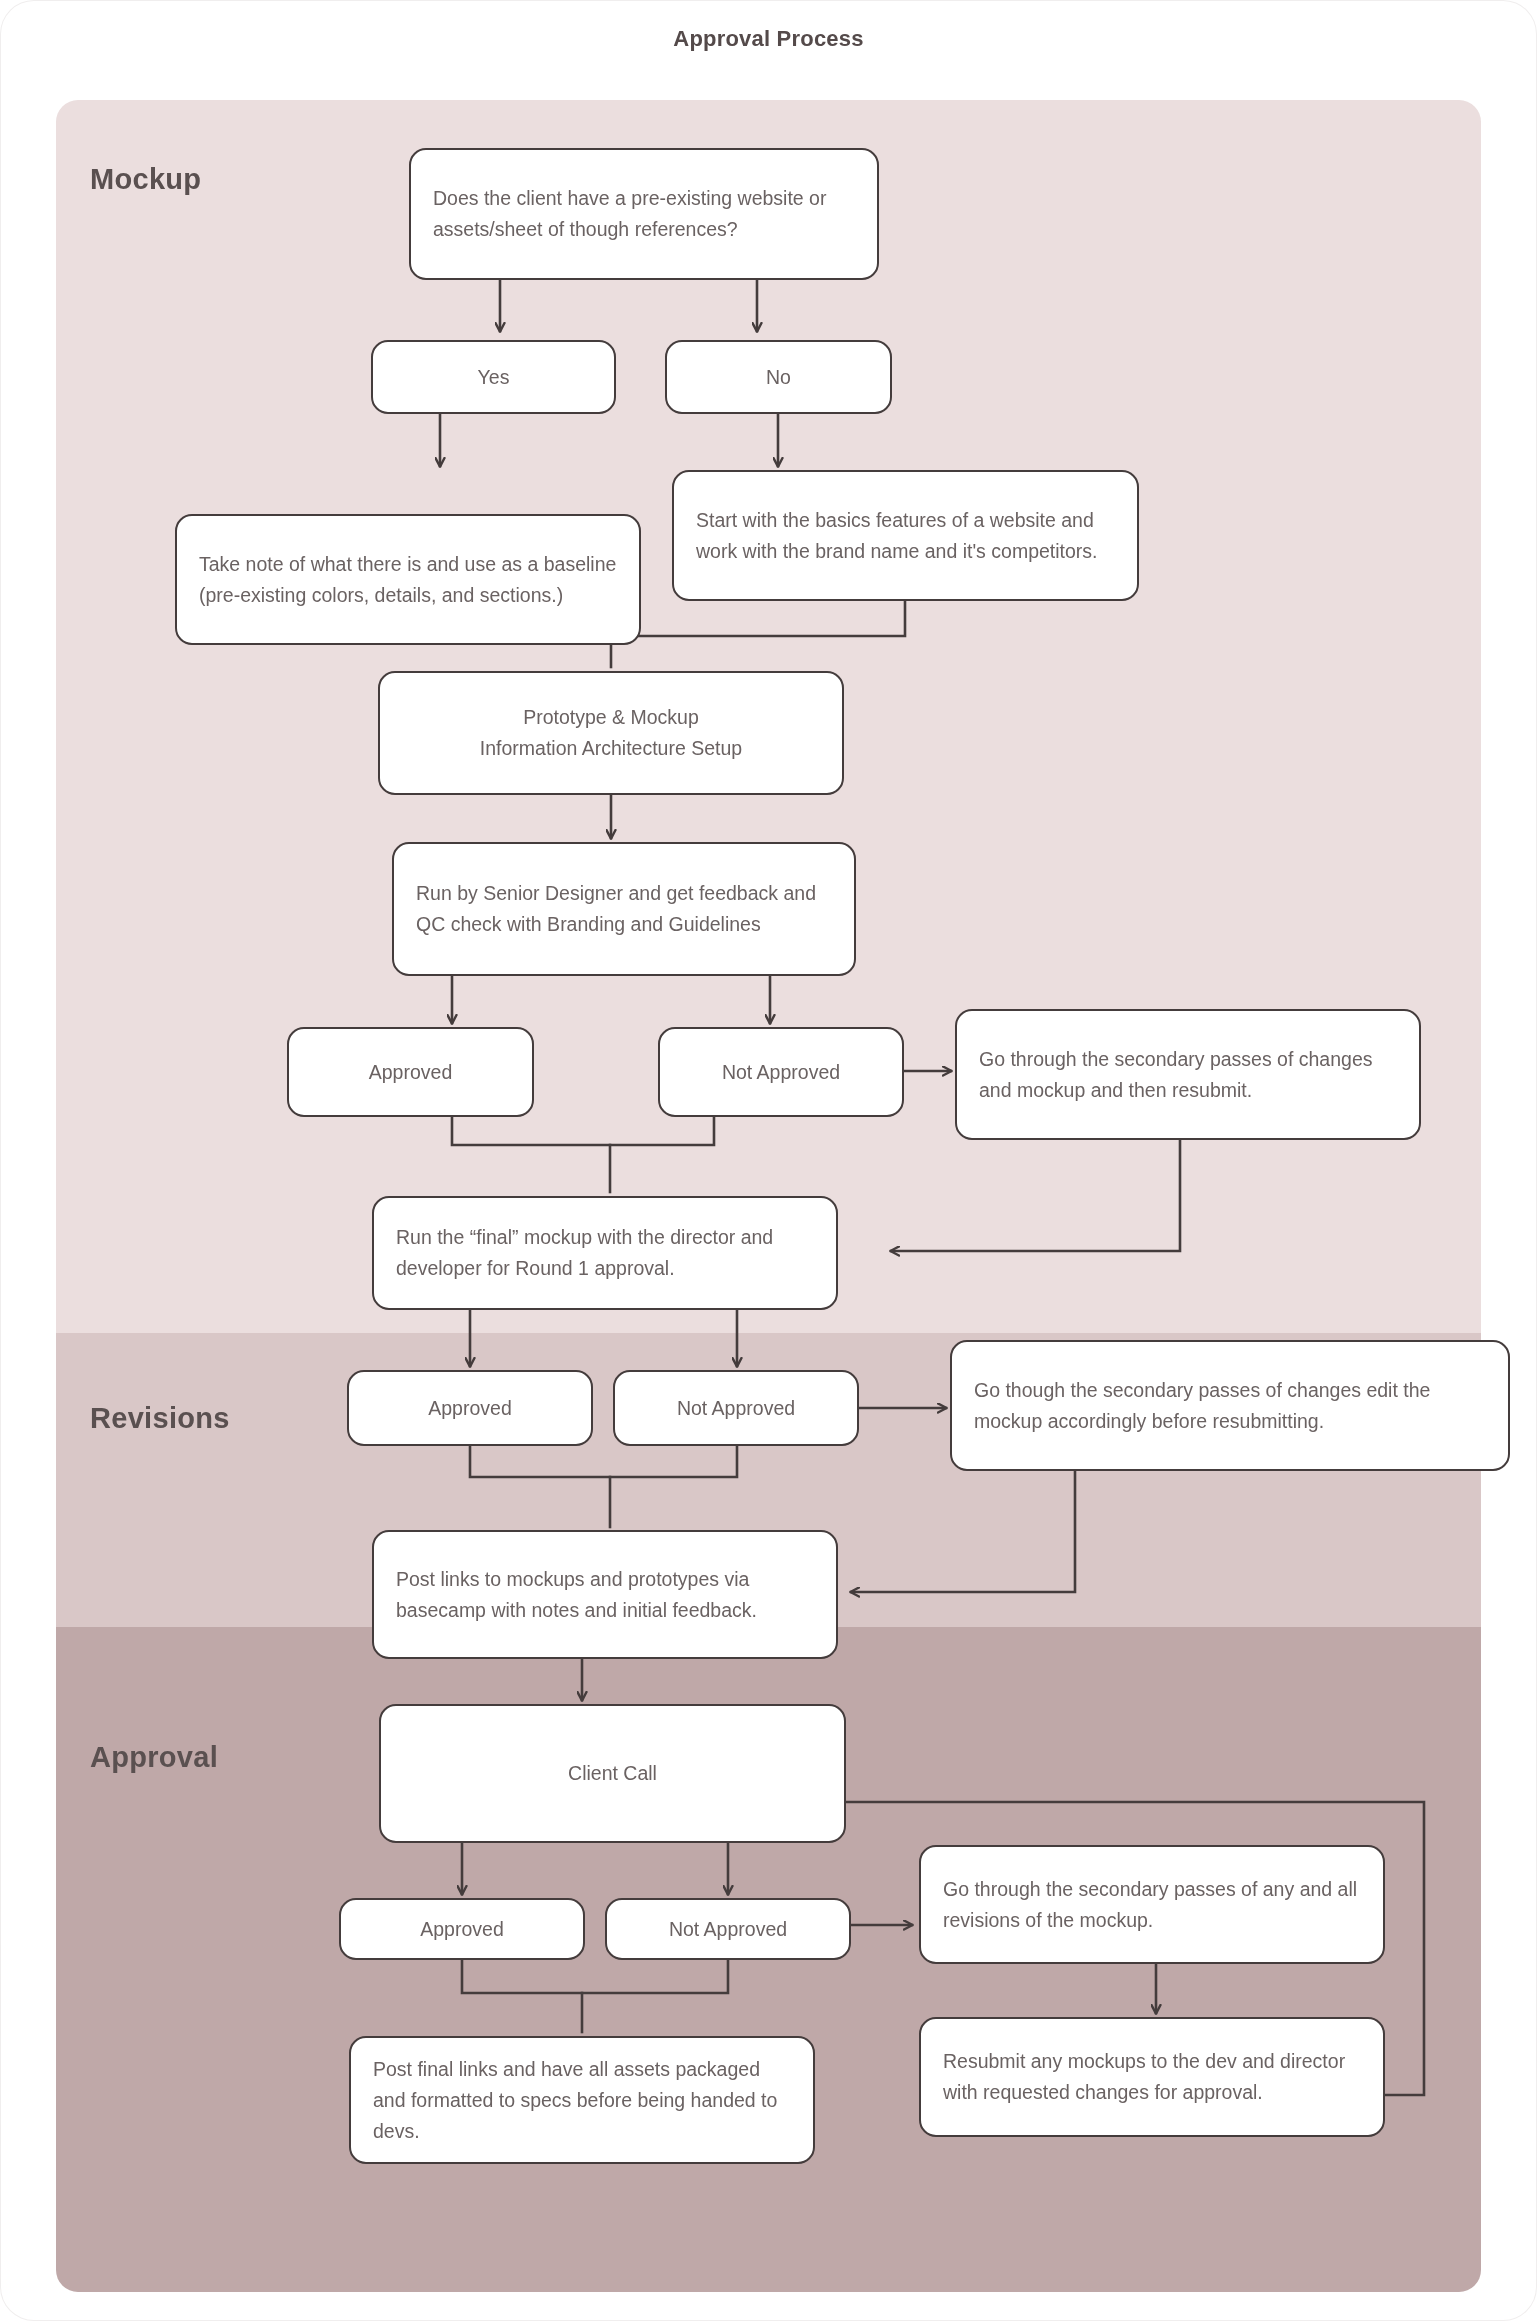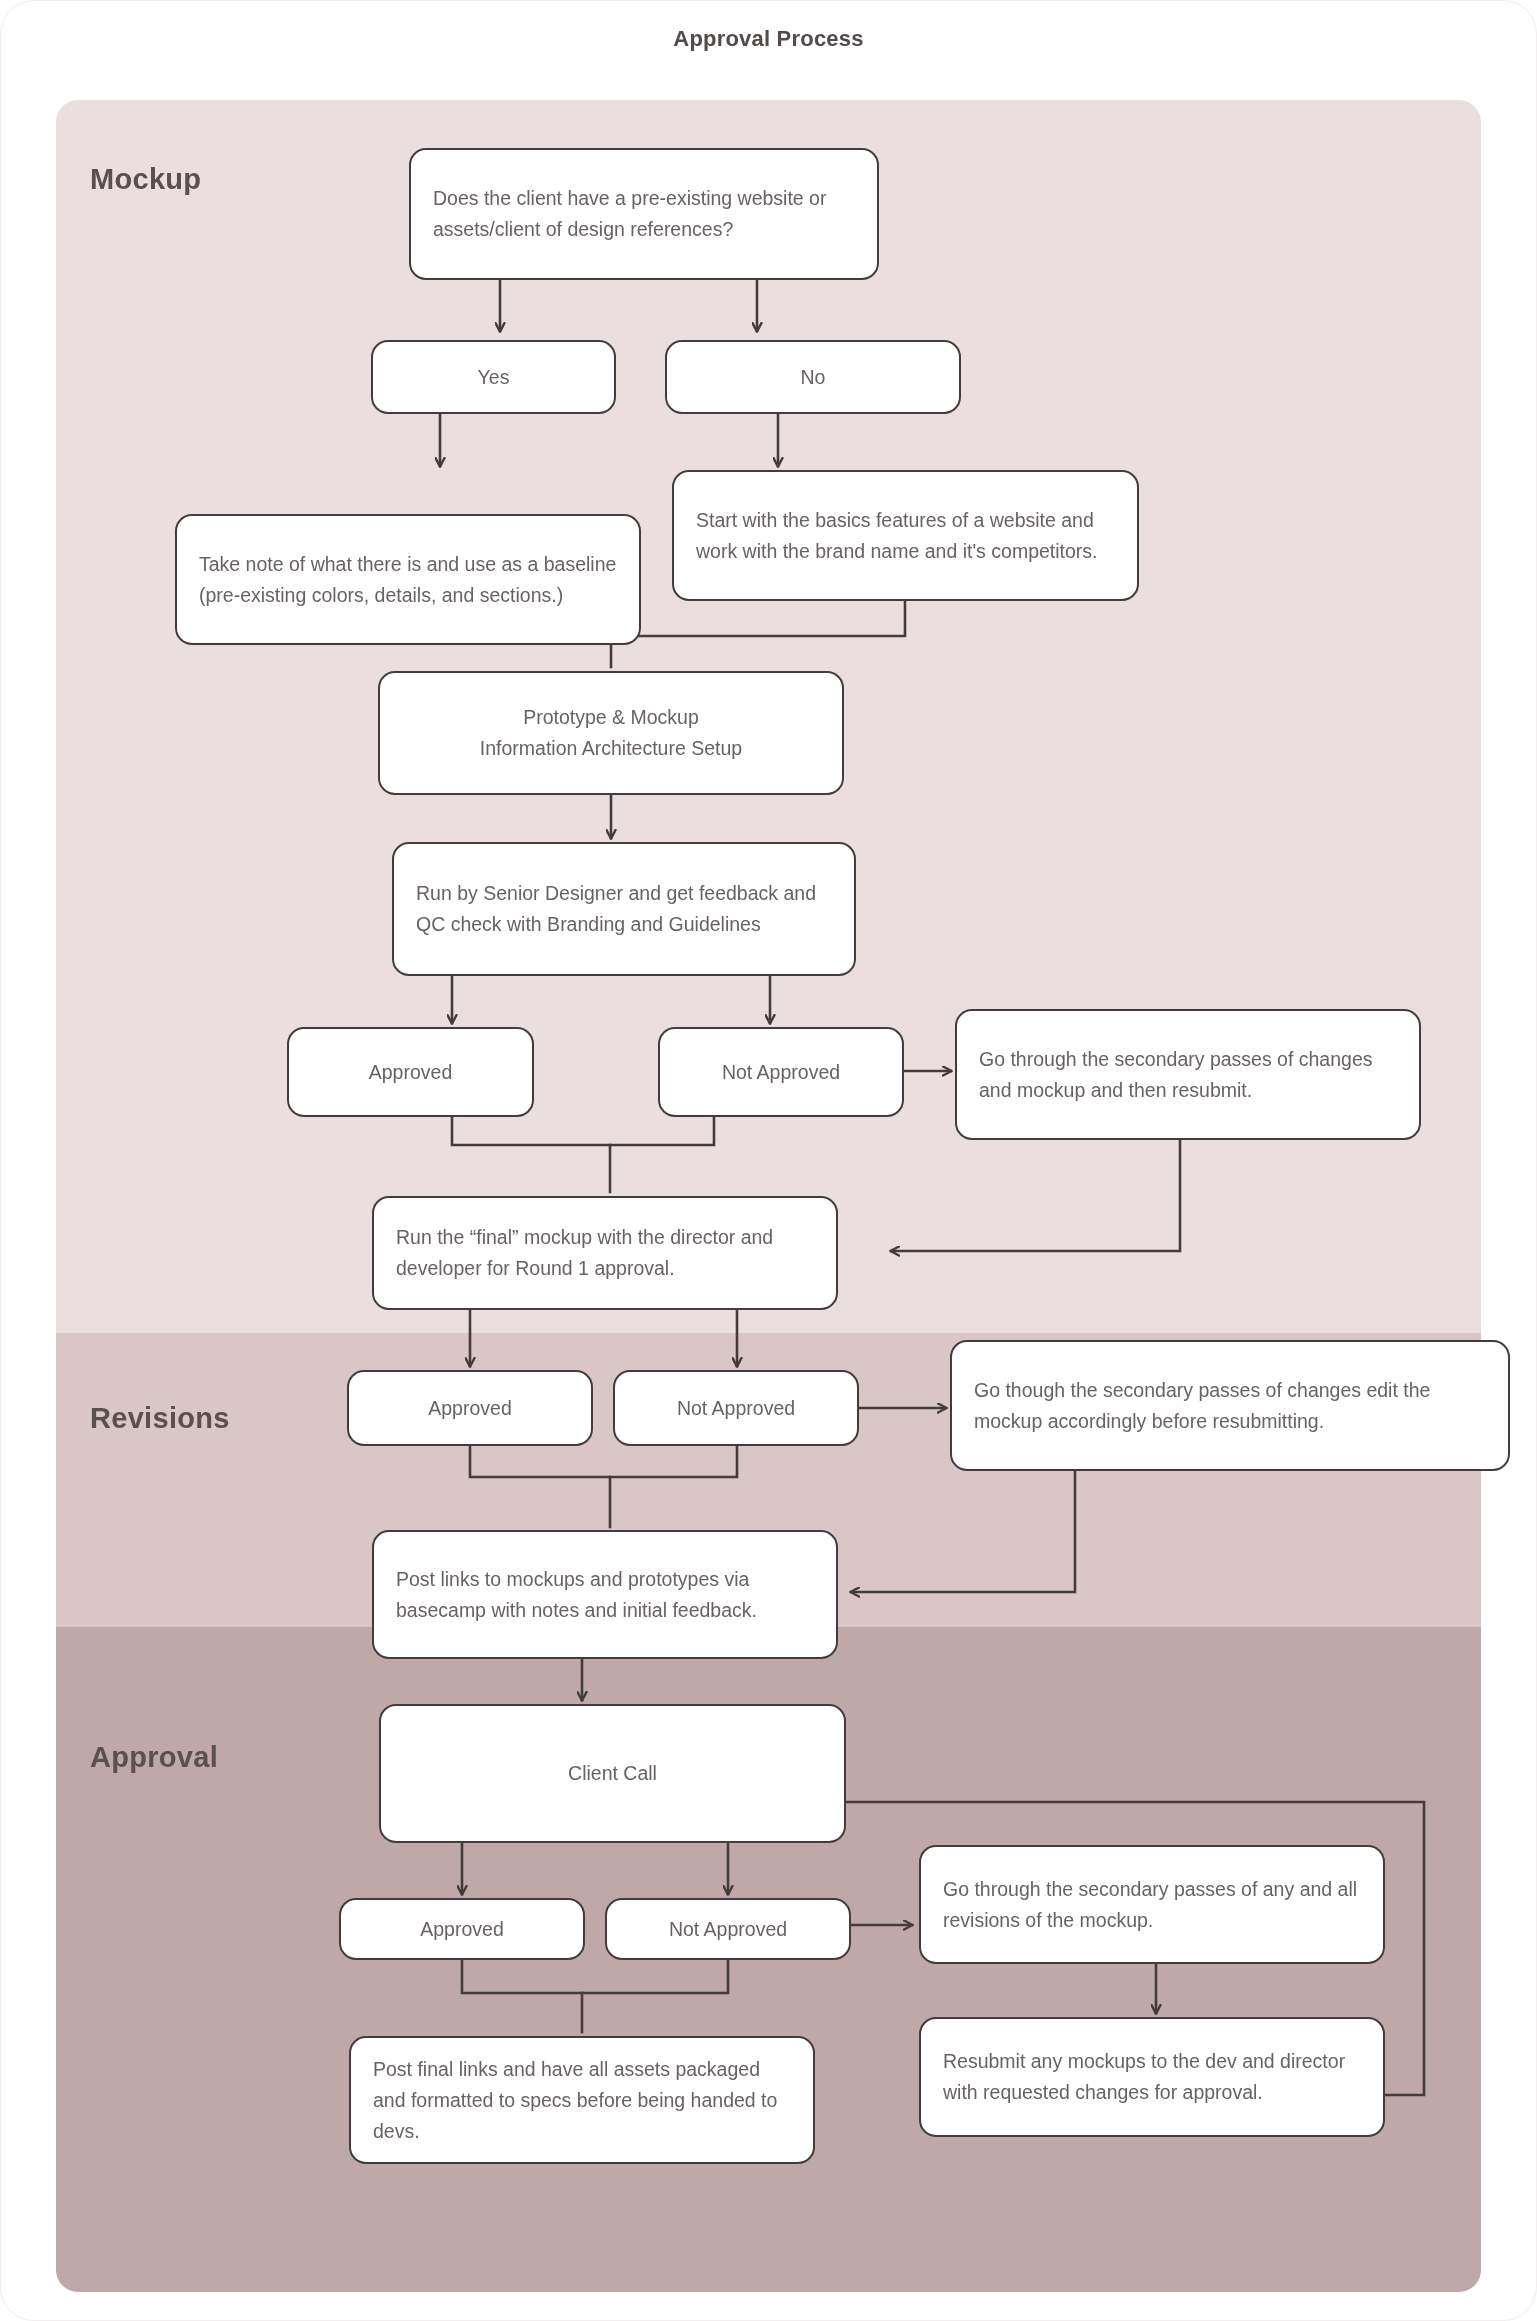--- a/index.html
+++ b/index.html
@@ -127,28 +127,28 @@
       <path d="M462,1960 L462,1993 L728,1993 L728,1960"></path>
       <path d="M582,1993 L582,2032"></path>
 
       <path d="M1156,1964 L1156,2013" marker-end="url(#ah)"></path>
 
       <path d="M1385,2095 L1424,2095 L1424,1802 L846,1802"></path>
     </g>
   </svg>
 
   <div class="node" style="left:409px;top:148px;width:470px;height:132px;">
-    <span class="txt">Does the client have a pre-existing website or assets/client of design references?</span>
+    <span class="txt">Does the client have a pre-existing website or assets/sheet of though references?</span>
   </div>
 
   <div class="node center" style="left:371px;top:340px;width:245px;height:74px;">
     <span class="txt">Yes</span>
   </div>
 
-  <div class="node center" style="left:665px;top:340px;width:296px;height:74px;">
+  <div class="node center" style="left:665px;top:340px;width:227px;height:74px;">
     <span class="txt">No</span>
   </div>
 
   <div class="node" style="left:175px;top:470px;width:466px;height:131px;margin-top:44px;">
     <span class="txt">Take note of what there is and use as a baseline (pre-existing colors, details, and sections.)</span>
   </div>
 
   <div class="node" style="left:672px;top:470px;width:467px;height:131px;">
     <span class="txt">Start with the basics features of a website and work with the brand name and it's competitors.</span>
   </div>

